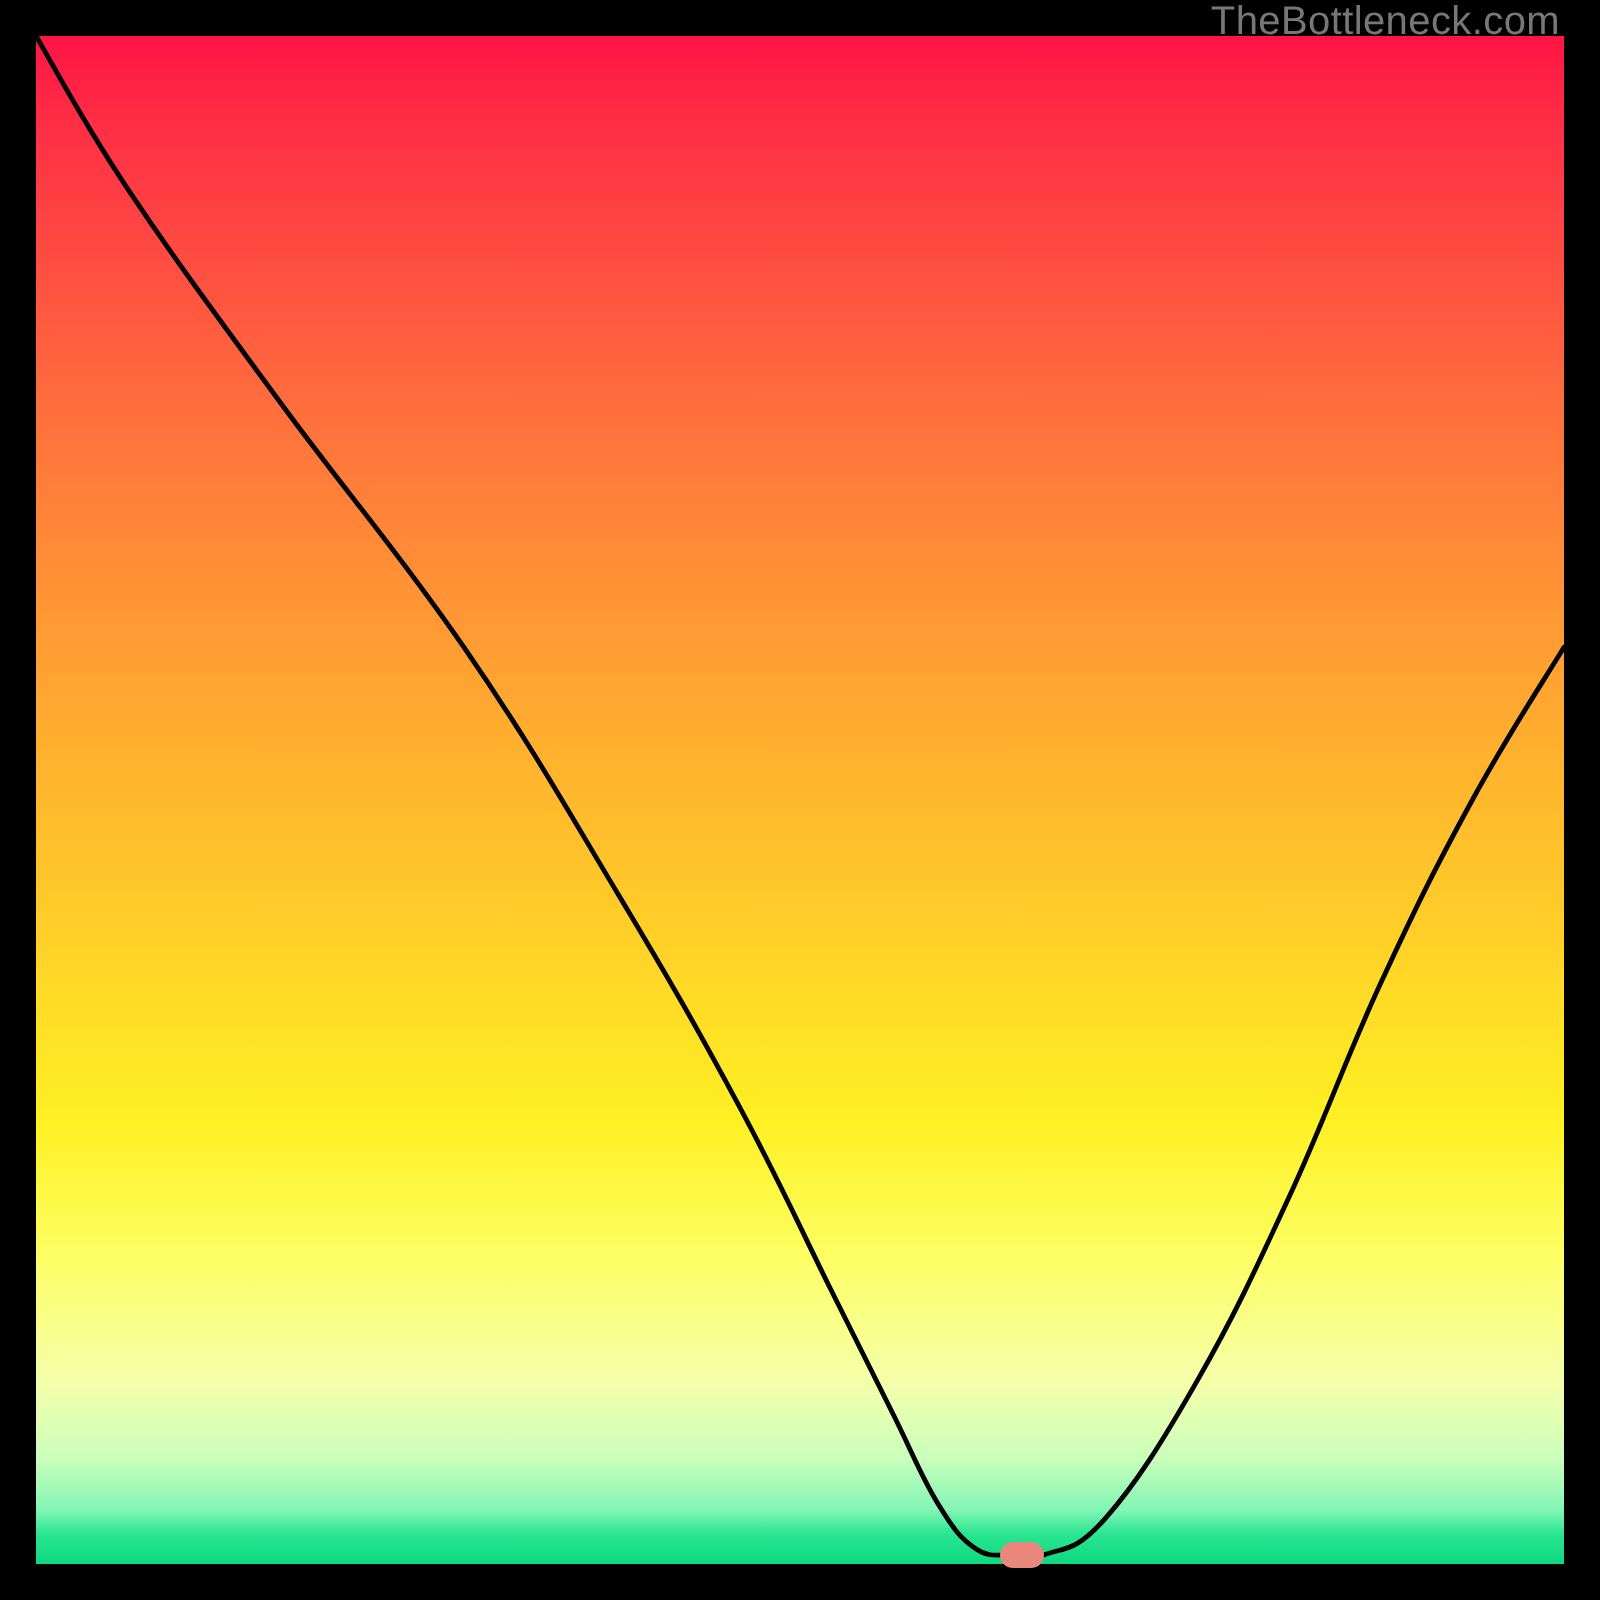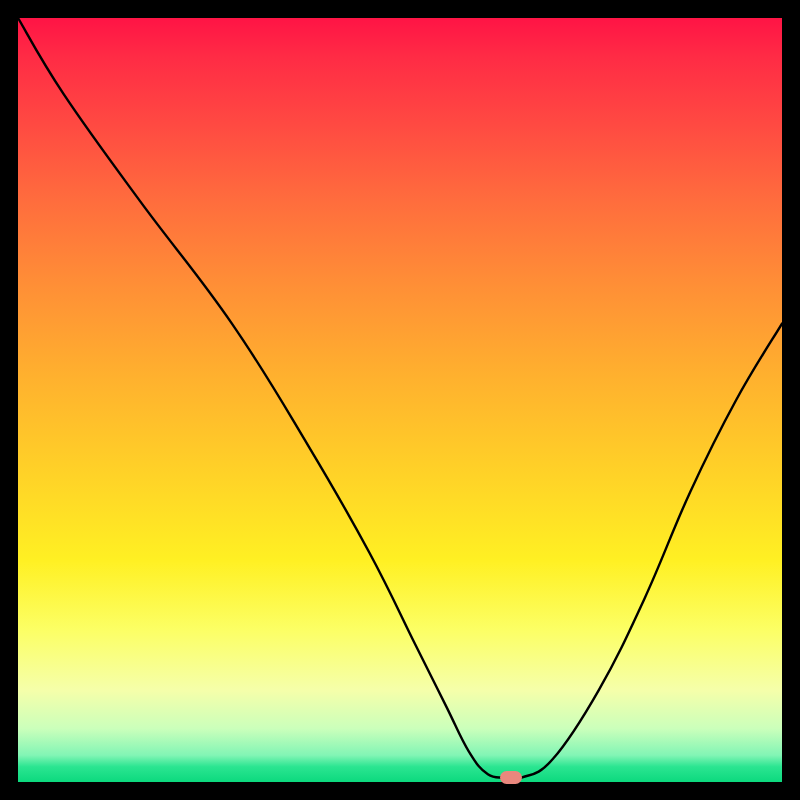--- a/index.html
+++ b/index.html
@@ -61,19 +61,20 @@
     width: 22px;
     height: 13px;
     background: #e9877d;
     border-radius: 7px;
   }
 </style>
 </head>
 <body>
 
 <div class="container">
+  <div class="watermark">TheBottleneck.com</div>
   <div class="plot-area">
     <svg class="curve" viewBox="0 0 764 764" preserveAspectRatio="none">
       <path id="curve-path" d="M 0.00 0.00 C 9.17 15.28, 21.39 39.73, 45.84 76.40 C 70.29 113.07, 88.62 137.52, 122.24 183.36 C 155.86 229.20, 180.30 256.70, 213.92 305.60 C 247.54 354.50, 262.82 382.00, 290.32 427.84 C 317.82 473.68, 330.05 495.07, 351.44 534.80 C 372.83 574.53, 382.00 595.92, 397.28 626.48 C 412.56 657.04, 417.14 666.21, 427.84 687.60 C 438.54 708.99, 442.36 719.69, 450.76 733.44 C 459.16 747.19, 462.22 751.16, 469.86 756.36 C 477.50 761.56, 482.08 758.80, 488.96 759.42 C 495.84 760.03, 495.07 763.08, 504.24 759.42 C 513.41 755.75, 519.52 758.50, 534.80 741.08 C 550.08 723.66, 562.30 704.41, 580.64 672.32 C 598.98 640.23, 608.14 620.37, 626.48 580.64 C 644.82 540.91, 653.98 513.41, 672.32 473.68 C 690.66 433.95, 699.82 415.62, 718.16 382.00 C 736.50 348.38, 754.83 320.88, 764.00 305.60" stroke="#000" stroke-width="2.4" fill="none" stroke-linejoin="round" stroke-linecap="round"></path>
     </svg>
     <div class="marker" id="min-marker" style="left: 481.78px; top: 753.416px;"></div>
   </div>
 </div>
 
 </body></html>

